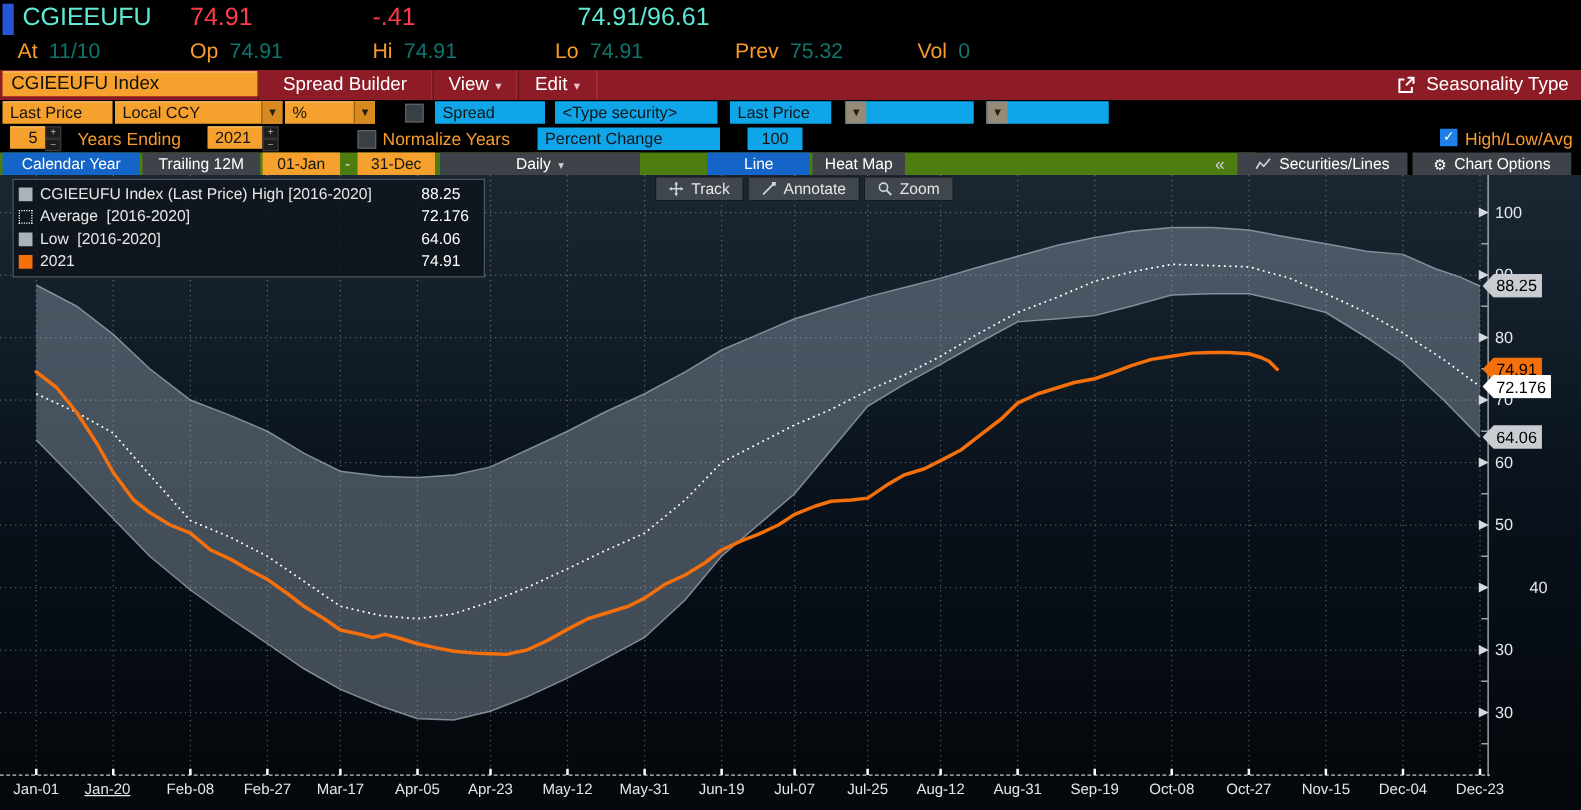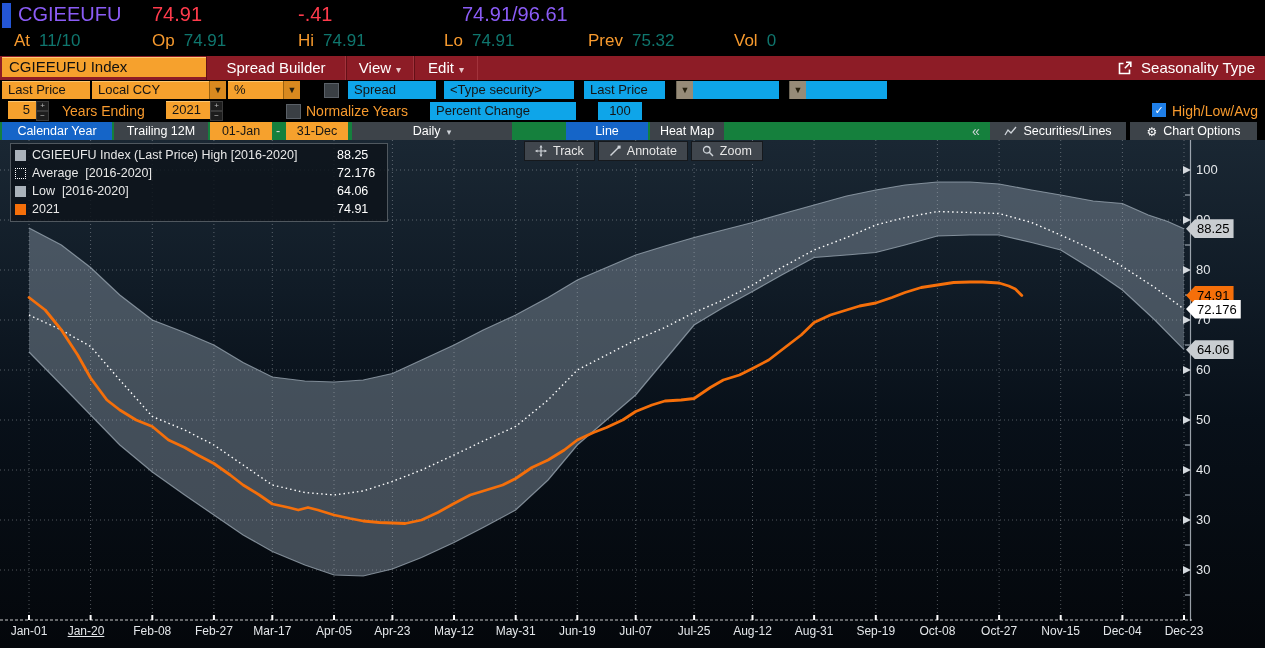--- a/index.html
+++ b/index.html
@@ -2,21 +2,21 @@
 <html><head>
 <meta charset="utf-8">
 <style>
   html,body{margin:0;padding:0;background:#000;}
   #app{position:relative;width:1265px;height:648px;background:#000;overflow:hidden;
        font-family:"Liberation Sans","DejaVu Sans",sans-serif;-webkit-font-smoothing:antialiased;}
   .abs{position:absolute;}
 
   
   #quote-bar{position:absolute;top:0;left:0;width:1265px;height:56px;background:#000;}
-  .q1{top:3px;height:27px;font-size:20px;color:#8b5cf6;white-space:nowrap;}
+  .q1{top:3px;height:27px;font-size:20px;color:#5eead4;white-space:nowrap;}
   .q2{top:31px;height:24px;font-size:17px;white-space:nowrap;}
   .qmarker{top:3px;left:2px;width:9px;height:25px;background:#2456d6;}
   .red{color:#ff3b4c;}
   .qlabel{color:#f79a2e;margin-right:9px;}
   .qval{color:#0f766e;}
 
   
   #menu-bar{position:absolute;top:56px;left:0;width:1265px;height:24px;background:#8d1c26;}
   #security-box{position:absolute;top:1px;left:2px;width:198px;height:20px;background:#f6a12d;
     color:#111;font-size:15px;line-height:20px;padding-left:7px;box-shadow:inset 0 1px 0 rgba(255,225,160,.65);}
@@ -38,21 +38,21 @@
   .gb .arrowseg{background:#968b78;border-left:1px solid #6f6757;}
   .chk{position:absolute;width:13px;height:13px;background:#3a3f44;border:1px solid #5a6067;}
   .chk-blue{position:absolute;width:14px;height:14px;background:#1f7fe8;color:#fff;font-size:11px;
     line-height:14px;text-align:center;font-weight:bold;}
   .olabel{position:absolute;color:#f79a2e;font-size:14px;white-space:nowrap;}
   .stepper{position:absolute;top:1px;width:13px;height:19px;display:flex;flex-direction:column;}
   .stepper span{flex:1;background:#1d1d1d;border:1px solid #3a3a3a;color:#b9b9b9;font-size:8px;
     line-height:8px;text-align:center;}
 
   
-  #tab-bar{position:absolute;top:122px;left:0;width:1004px;height:18px;background:#15803d;}
+  #tab-bar{position:absolute;top:122px;left:0;width:1004px;height:18px;background:#4d7c0f;}
   .tb{position:absolute;top:0;height:18px;line-height:18px;font-size:12.5px;color:#fff;text-align:center;
     background:#3d4349;white-space:nowrap;}
   .tb.blue{background:#1565c8;}
   .tb.amber{background:#f6a12d;color:#151515;}
   .tb .dd{font-size:9px;margin-left:6px;color:#cfd4d9;}
   .tb-ic{margin-right:6px;position:relative;top:1px;}
   #tab-dash{position:absolute;top:0;left:276px;color:#ddd;line-height:18px;font-size:12.5px;}
   #collapse{position:absolute;top:0;left:972px;color:#cfd4d9;line-height:18px;font-size:14px;}
 
   
@@ -272,21 +272,21 @@
       </div>
     </div>
 
     <div id="y-axis-labels">
         <div class="y-label" style="top: 22px;">100</div>
         <div class="y-label" style="top: 72px;">90</div>
         <div class="y-label" style="top: 122px;">80</div>
         <div class="y-label" style="top: 172px;">70</div>
         <div class="y-label" style="top: 222px;">60</div>
         <div class="y-label" style="top: 272px;">50</div>
-        <div class="y-label" style="top: 322px;">40</div>
+        <div class="y-label" style="top: 322px; text-align: right;">40</div>
         <div class="y-label" style="top: 372px;">30</div>
         <div class="y-label" style="top: 422px;">30</div>
       </div>
     <div id="x-axis-labels">
         <div class="x-label" style="left: -2px;">Jan-01</div>
         <div class="x-label" style="left: 55px; text-decoration: underline;">Jan-20</div>
         <div class="x-label" style="left: 121.287px;">Feb-08</div>
         <div class="x-label" style="left: 182.93px;">Feb-27</div>
         <div class="x-label" style="left: 241.329px;">Mar-17</div>
         <div class="x-label" style="left: 302.972px;">Apr-05</div>

